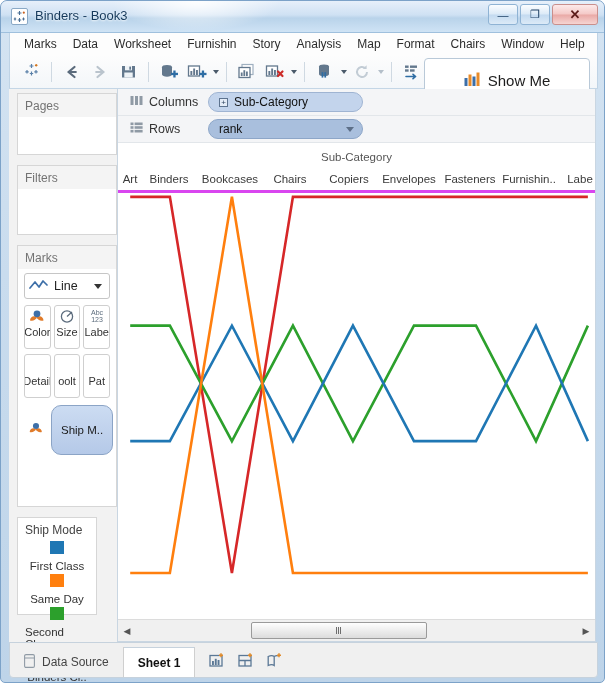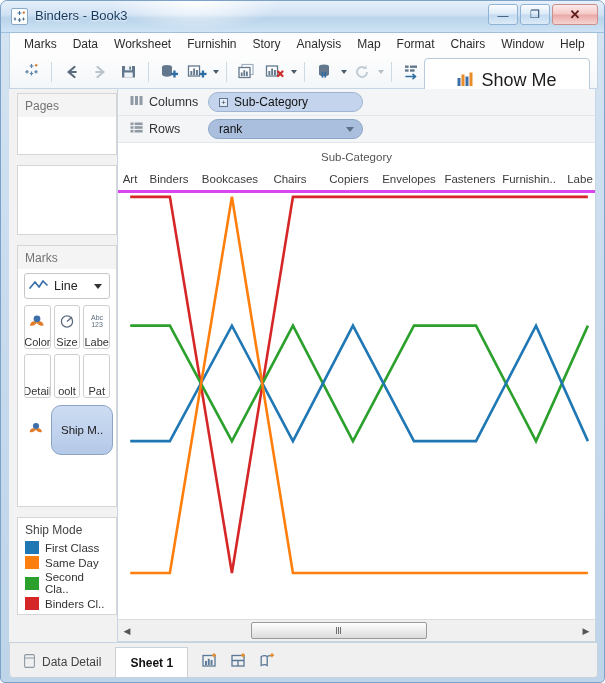--- a/index.html
+++ b/index.html
@@ -73,59 +73,59 @@
     display:flex; align-items:center; padding-left:8px; gap:2px;
   }
   .tbtn { width:26px; height:26px; display:flex; align-items:center; justify-content:center; }
   .tsep { width:1px; height:20px; background:#cfd9e2; margin:0 5px; }
   .caret { width:0;height:0;border-left:3.5px solid transparent;border-right:3.5px solid transparent;border-top:4px solid #4a5a6a; margin-left:1px; }
   .caret.dim { border-top-color:#b4bfc9; }
   .showme {
     position:absolute; right:7px; top:3px; width:166px; height:44px;
     background:#ffffff; border:1px solid #b9c9d8; border-radius:4px 4px 0 0;
     display:flex; align-items:center; justify-content:center; gap:8px;
-    font-size:18px; color:#1d1d1d;
+    font-size:15px; color:#1d1d1d;
   }
 
   
   .leftcol { position:absolute; left:8px; top:88px; width:108px; bottom:40px; background:#f2f2f2; }
   .card { background:#ffffff; border:1px solid #d6d6d6; margin:0 4px 8px 4px; }
   .card-title { font-size:12px; color:#737373; padding:5px 7px 4px 7px; background:#f4f4f4; }
   .card-body { min-height:48px; }
 
   #pages-card { position:absolute; left:4px; top:4px; width:100px; height:62px; }
   #filters-card { position:absolute; left:4px; top:76px; width:100px; height:70px; }
   #marks-card { position:absolute; left:4px; top:156px; width:100px; height:262px; }
-  #legend-card { position:absolute; left:4px; top:428px; width:100px; height:98px; }
+  #legend-card { position:absolute; left:4px; top:428px; width:80px; height:98px; }
 
   .marktype {
     margin:4px 6px 6px 6px; height:26px; background:#ffffff;
     border:1px solid #c6c6c6; border-radius:3px;
     display:flex; align-items:center; padding:0 4px; gap:5px;
     font-size:12.5px; color:#222; position:relative;
   }
   .marktype .caret2 { position:absolute; right:7px; width:0;height:0;border-left:4px solid transparent;border-right:4px solid transparent;border-top:5px solid #333; }
 
   .btnrow { display:flex; gap:3px; padding:0 6px; margin-bottom:5px; }
   .mbtn {
     flex:1; height:44px; background:#ffffff; border:1px solid #cfcfcf; border-radius:3px;
     display:flex; flex-direction:column; align-items:center; justify-content:flex-end;
-    font-size:11px; color:#333; padding-bottom:0; overflow:hidden;
+    font-size:11px; color:#333; padding-bottom:10px; overflow:hidden;
   }
   .mbtn .gl { flex:1; display:flex; align-items:center; justify-content:center; }
   .mbtn .lbl { white-space:nowrap; }
 
   .pillrow { display:flex; align-items:center; gap:5px; padding:2px 6px 8px 8px; }
   .pill-mini {
     background: linear-gradient(180deg,#ccdcf2,#b5c9e8); border:1px solid #8ba4c6;
     border-radius:10px; font-size:11.5px; color:#1a1a1a; padding:18px 9px; white-space:nowrap;
   }
 
   .legend-title { font-size:12px; color:#444; padding:5px 7px 3px 7px; }
-  .legend-item { display:flex; align-items:center; gap:6px; padding:1px 7px; font-size:11.5px; color:#333; }
+  .legend-item { display:flex; align-items:center; gap:6px; padding:1px 7px; font-size:11.5px; color:#333;flex-direction:column; }
   .swatch { width:14px; height:13px; flex:0 0 auto; }
 
   
   .rightpane { position:absolute; left:116px; top:88px; right:8px; bottom:40px; background:#ffffff;
                border:1px solid #c9d6e2; border-top:none; }
   .shelf {
     display:flex; align-items:center; height:27px; padding-left:12px;
     background:#f4f5f7; border-bottom:1px solid #e2e6ea;
   }
   .shelf-label { font-size:12.5px; color:#333; width:78px; display:flex; align-items:center; gap:6px; }
@@ -362,20 +362,21 @@
   </div>
 
   <div class="leftcol">
 
     <div class="card" id="pages-card">
       <div class="card-title">Pages</div>
       <div class="card-body"></div>
     </div>
 
     <div class="card" id="filters-card">
+      <div class="card-title">Filters</div>
       <div class="card-body"></div>
     </div>
 
     <div class="card" id="marks-card">
       <div class="card-title">Marks</div>
 
       <div class="marktype">
         <span>
           <svg width="20" height="12" viewBox="0 0 20 12">
               <path d="M1 9L6 3l4 5 4-6 4 4" fill="none" stroke="#3d6fa8" stroke-width="1.7" stroke-linecap="round" stroke-linejoin="round"></path>
@@ -544,21 +545,21 @@
   </div>
 
   <div class="bottombar">
     <div class="btab">
       <span>
         <svg width="11" height="14" viewBox="0 0 11 14">
             <rect x="0.6" y="0.6" width="9.8" height="12.8" fill="none" stroke="#8f9aa5" stroke-width="1.1" rx="1.4"></rect>
             <path d="M0.6 4h9.8" stroke="#8f9aa5" stroke-width="1"></path>
           </svg>
       </span>
-      <span>Data Detail</span>
+      <span>Data Source</span>
     </div>
     <div class="btab active">
       <span>Sheet 1</span>
     </div>
     <div class="newicons">
       <span>
         <svg width="17" height="16" viewBox="0 0 17 16">
             <rect x="1" y="3.5" width="12" height="10.5" fill="none" stroke="#5b7896" stroke-width="1.3"></rect>
             <g fill="#5b7896">
               <rect x="3" y="9" width="1.9" height="4"></rect>

